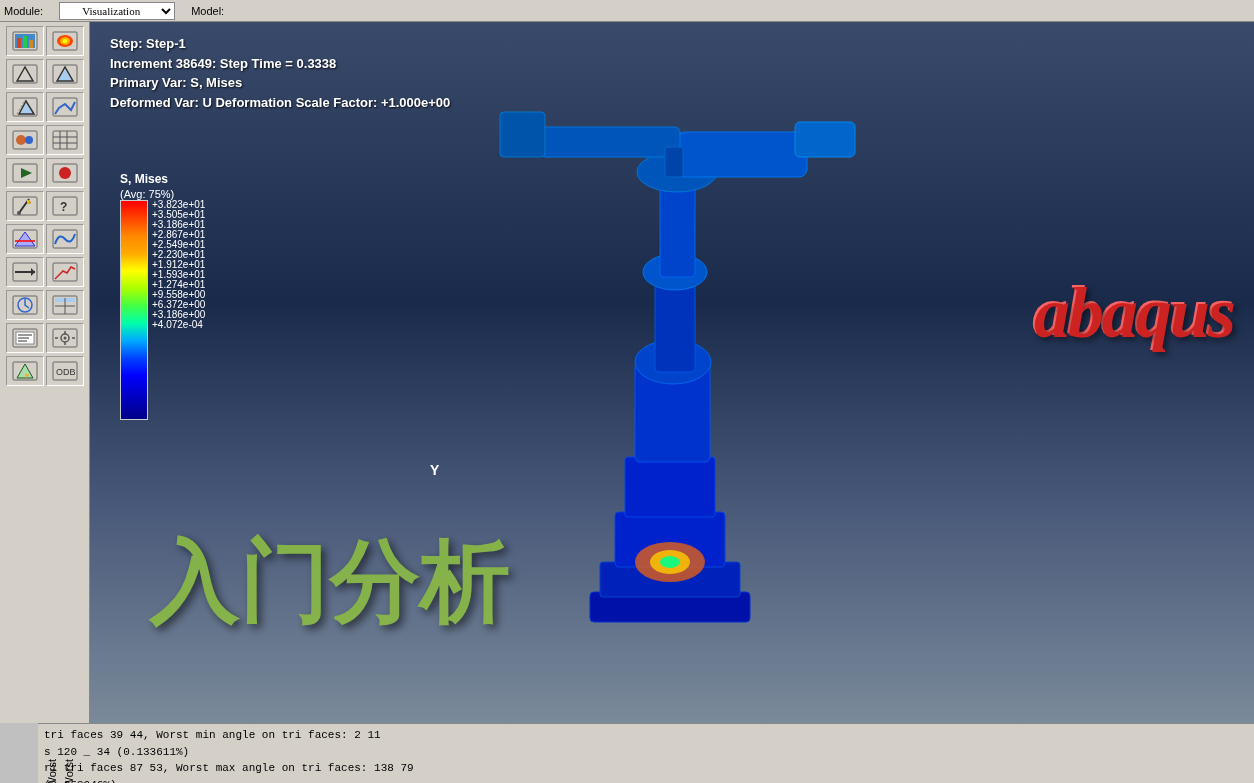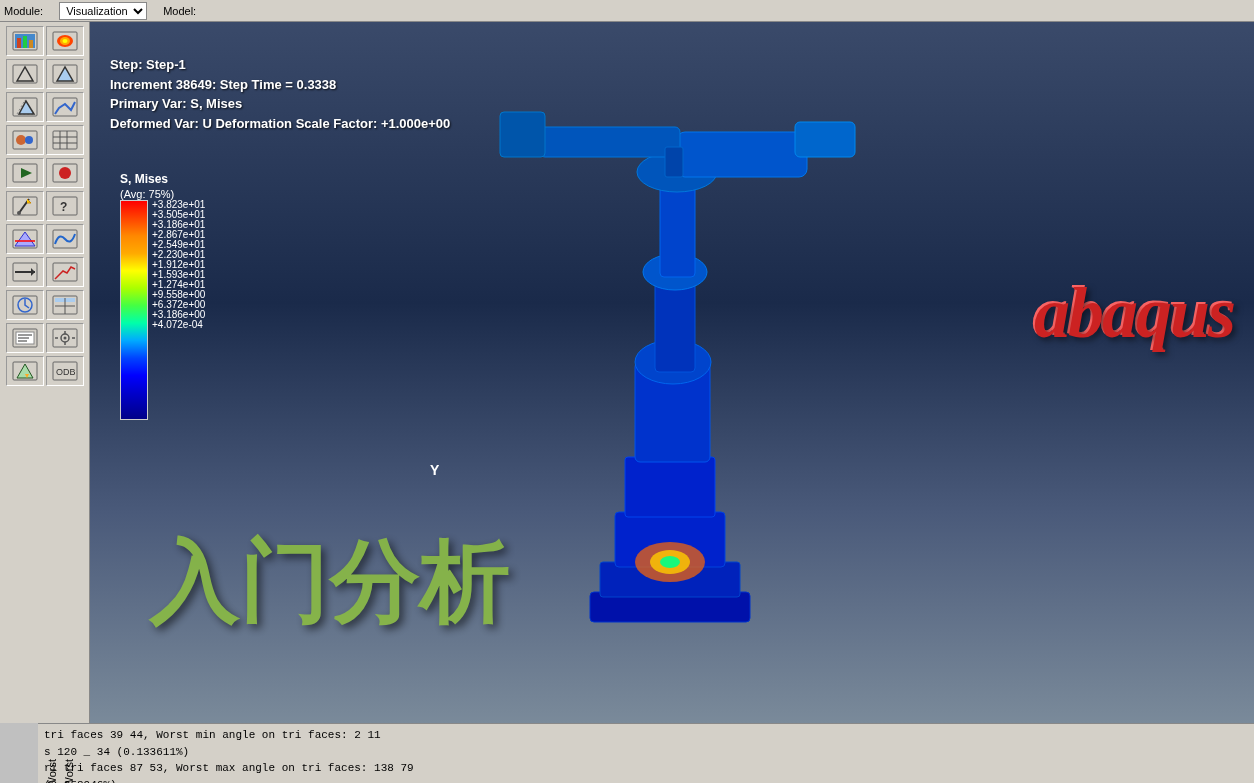--- a/index.html
+++ b/index.html
@@ -23,21 +23,22 @@
       font-size: 11px;
       color: #000;
       gap: 16px;
     }
     #top-bar label { color: #000; font-size: 11px; }
     #top-bar select {
       height: 18px;
       font-size: 11px;
       background: white;
       border: 1px solid #888;
-      padding: 0 2px;
+      padding: 0 18px;
+      font-family: Liberation Serif, serif;
     }
 
     
     #main-layout {
       display: flex;
       height: calc(783px - 22px - 60px);
     }
 
     
     #left-toolbar {
@@ -85,21 +86,20 @@
     
     #step-info {
       position: absolute;
       top: 12px;
       left: 20px;
       color: white;
       font-size: 13px;
       font-weight: bold;
       line-height: 1.5;
       text-shadow: 1px 1px 2px rgba(0,0,0,0.8);
-      margin-top: 21px;
     }
 
     
     #legend {
       position: absolute;
       top: 150px;
       left: 30px;
       color: white;
       font-size: 12px;
     }

